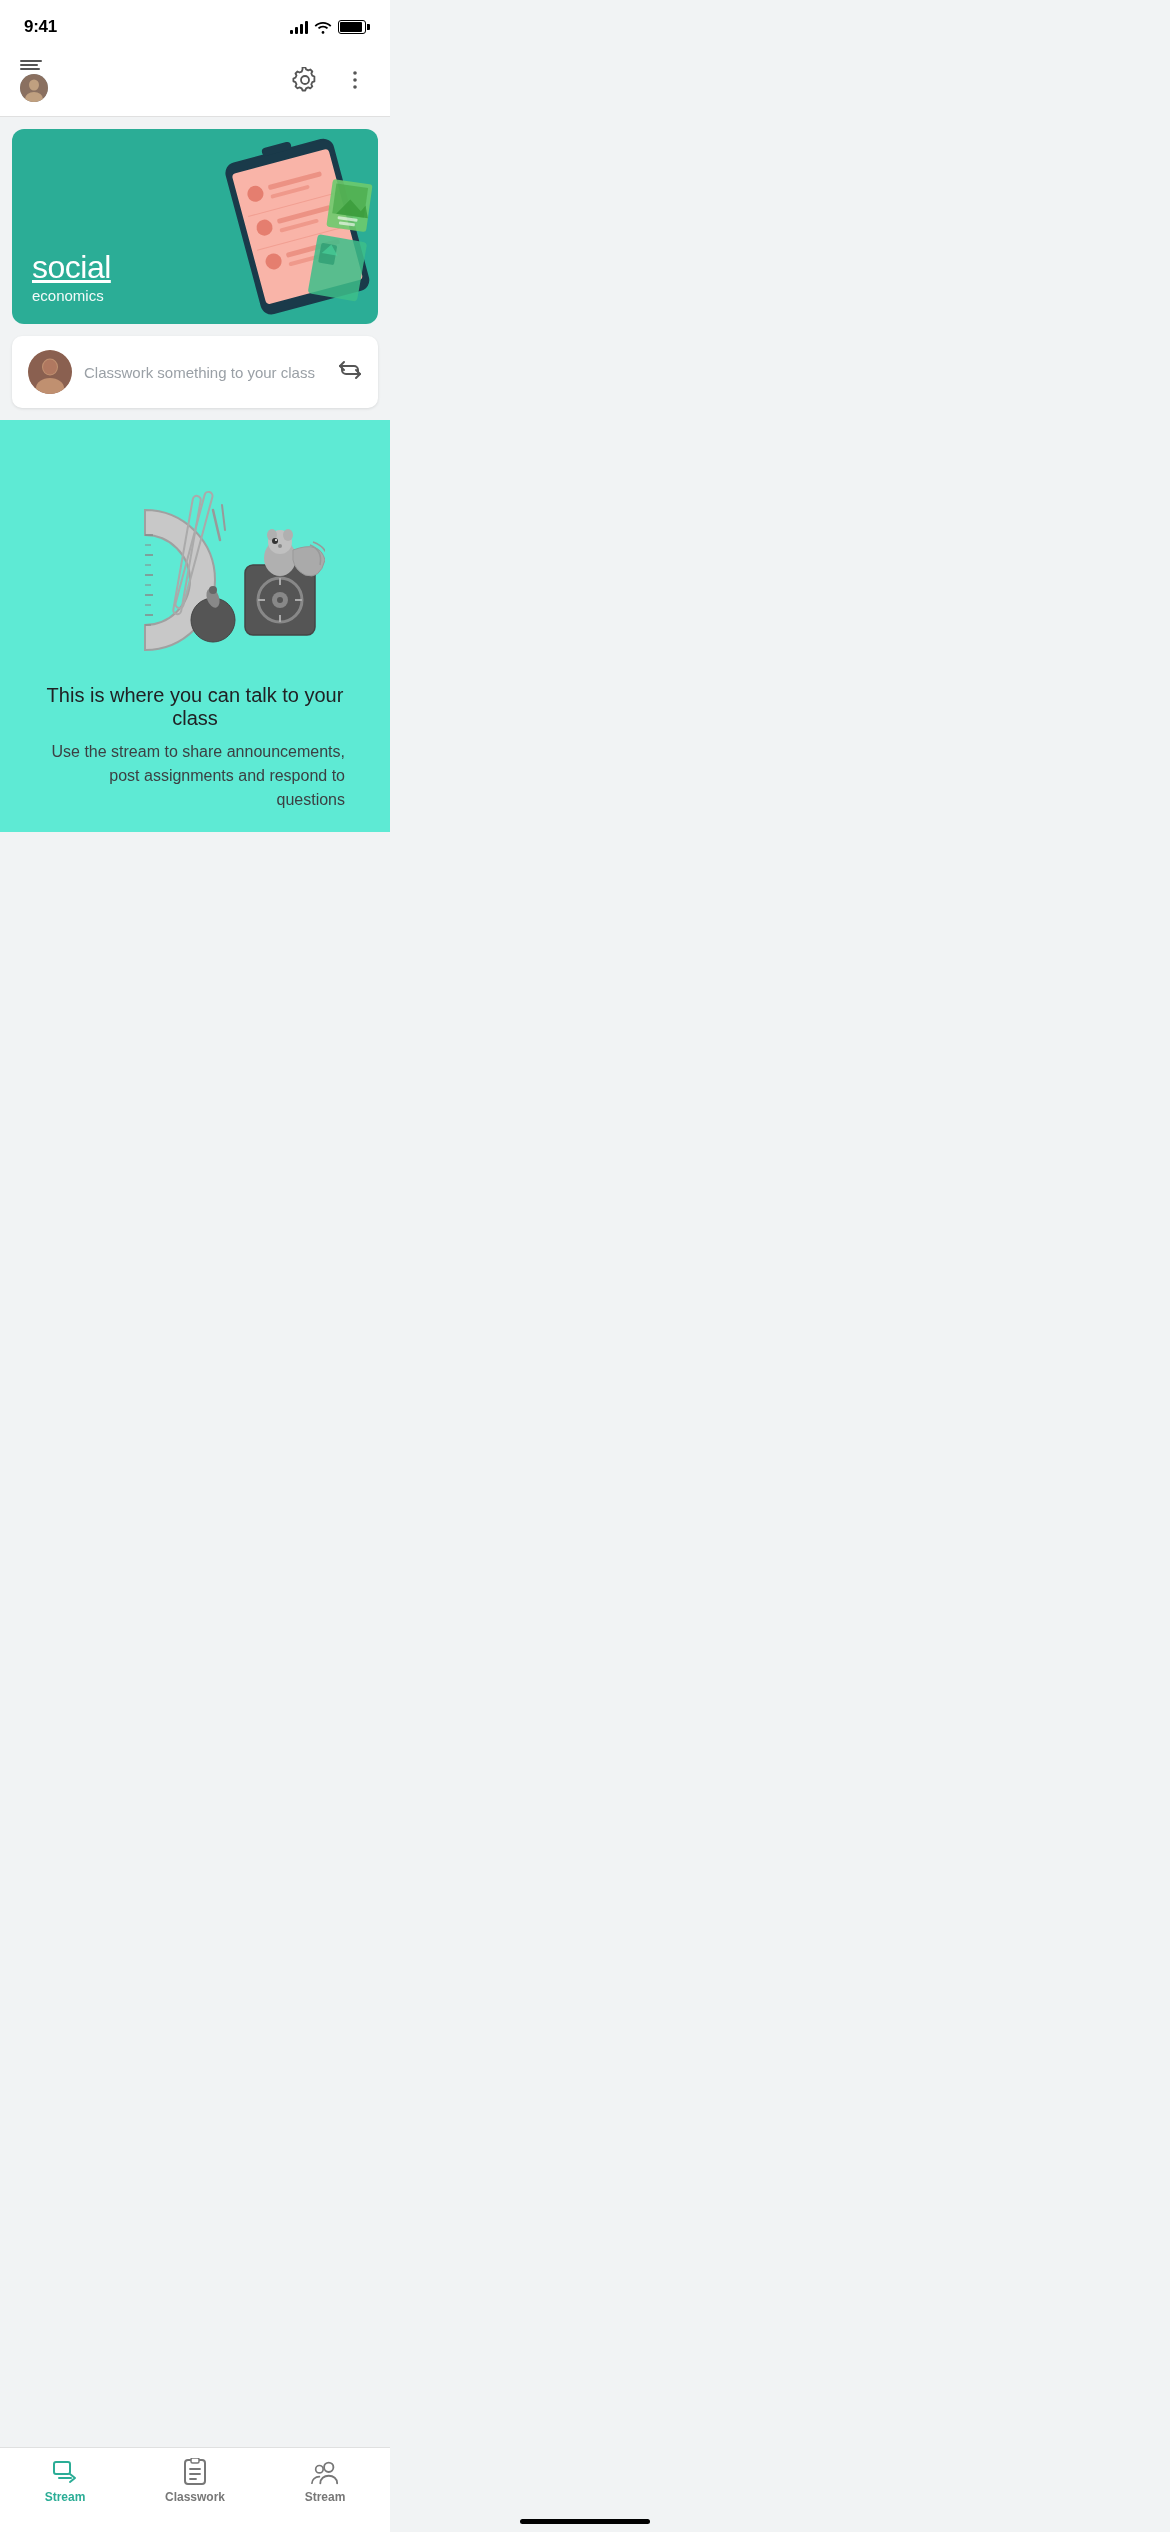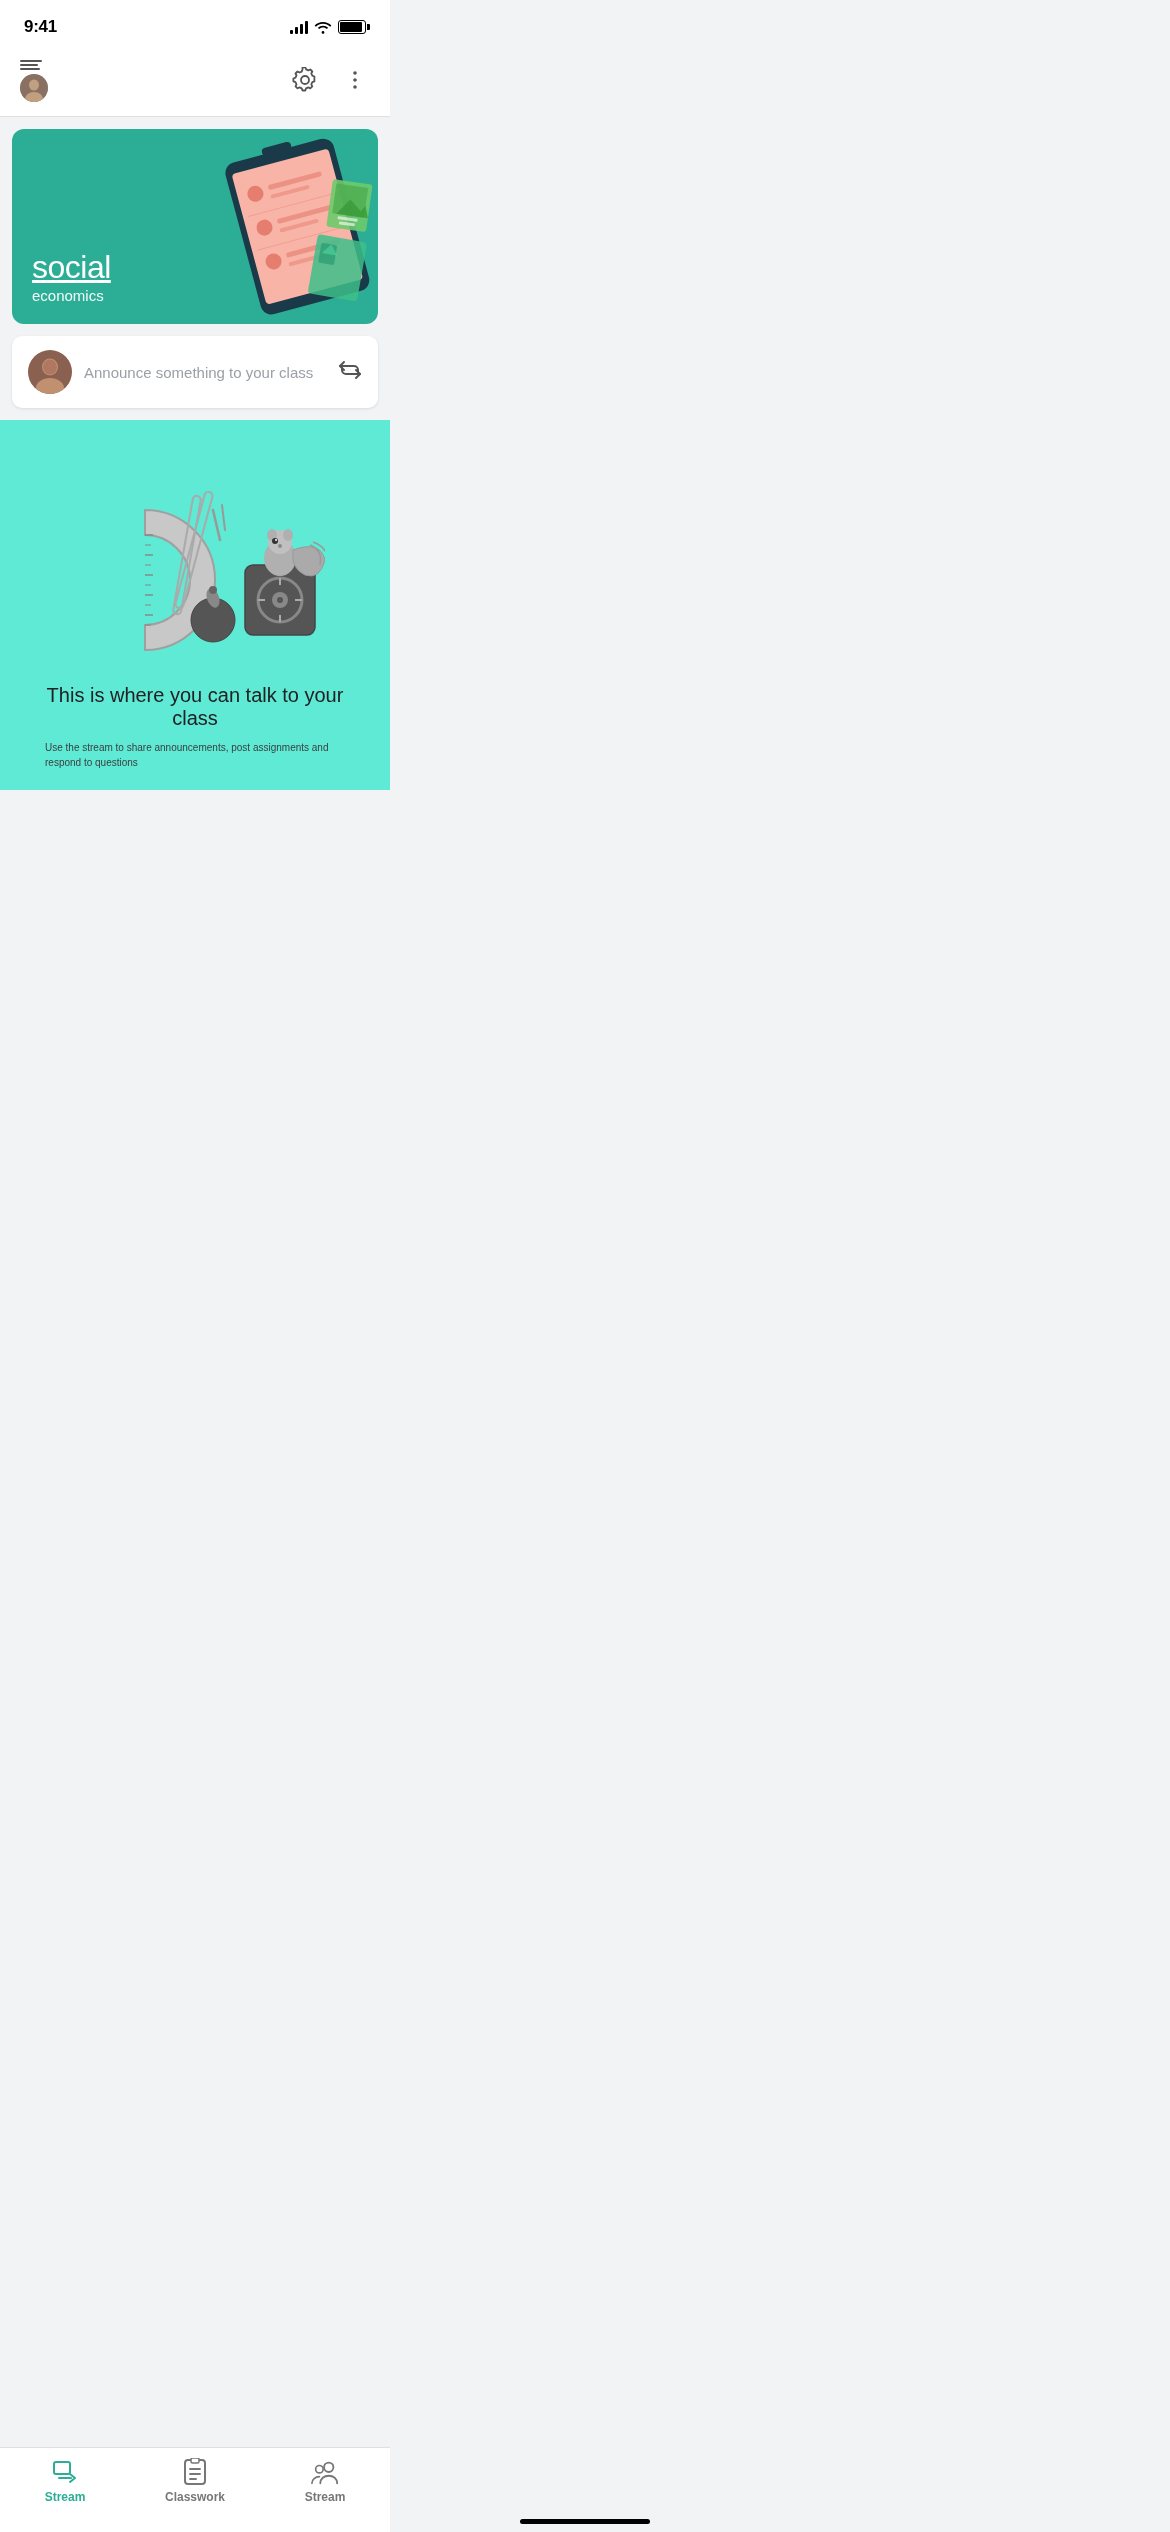--- a/index.html
+++ b/index.html
@@ -218,24 +218,24 @@
       margin-bottom: 24px;
     }
     .empty-title {
       font-size: 20px;
       font-weight: 500;
       color: #202124;
       text-align: center;
       margin-bottom: 10px;
     }
     .empty-subtitle {
-      font-size: 10px;
+      font-size: 16px;
       font-weight: 500;
       color: #3c4043;
-      text-align: left;
+      text-align: right;
       line-height: 1.5;
       max-width: 300px;
     }
 
     
     .bottom-nav {
       position: fixed;
       bottom: 0;
       width: 390px;
       background: #fff;
@@ -389,21 +389,21 @@
 
   <div class="announce-box">
     <div class="announce-avatar-img">
       <svg width="44" height="44" viewBox="0 0 44 44" xmlns="http://www.w3.org/2000/svg">
         <circle cx="22" cy="22" r="22" fill="#8a6050"></circle>
         <ellipse cx="22" cy="17" rx="8" ry="8.5" fill="#c09070"></ellipse>
         <ellipse cx="22" cy="38" rx="14" ry="10" fill="#c09070"></ellipse>
         <ellipse cx="22" cy="17" rx="7" ry="7.5" fill="#b07860"></ellipse>
       </svg>
     </div>
-    <span class="announce-placeholder">Announce something to your class</span>
+    <span class="announce-placeholder">Classwork something to your class</span>
     <div class="announce-icon">
       <svg width="24" height="24" viewBox="0 0 24 24" fill="none" xmlns="http://www.w3.org/2000/svg">
         <path d="M6 4l-4 4 4 4" stroke="#555" stroke-width="2" stroke-linecap="round" stroke-linejoin="round"></path>
         <path d="M2 8h14a4 4 0 014 4v2" stroke="#555" stroke-width="2" stroke-linecap="round"></path>
         <path d="M18 20l4-4-4-4" stroke="#555" stroke-width="2" stroke-linecap="round" stroke-linejoin="round"></path>
         <path d="M22 16H8a4 4 0 01-4-4V10" stroke="#555" stroke-width="2" stroke-linecap="round"></path>
       </svg>
     </div>
   </div>
 

